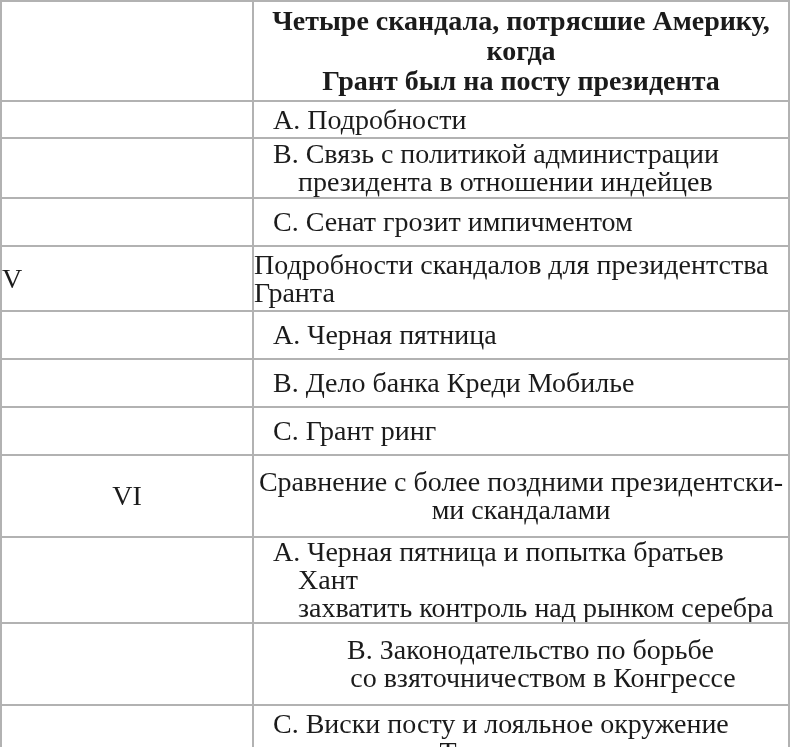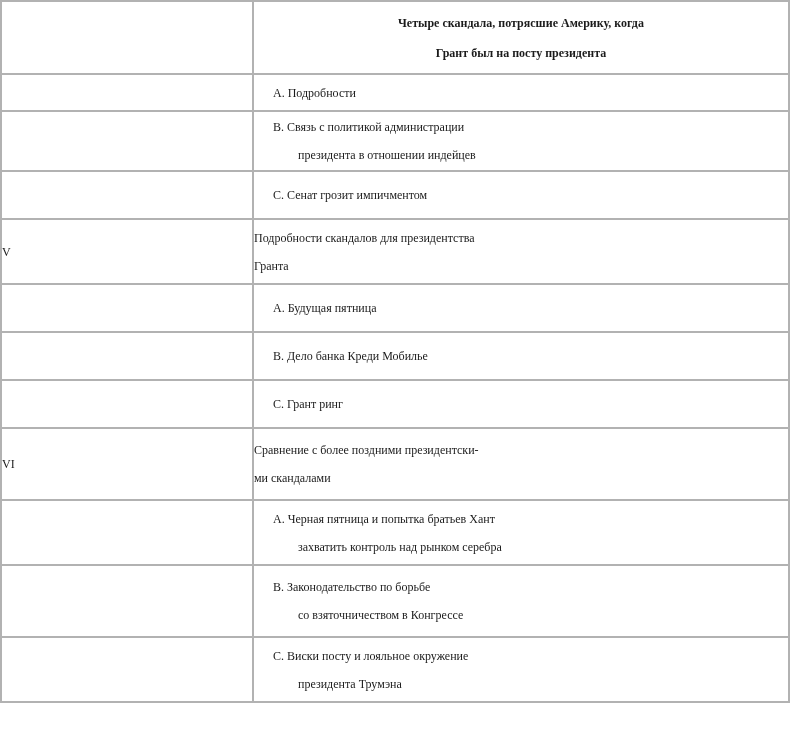--- a/index.html
+++ b/index.html
@@ -15,21 +15,21 @@
   }
   table.outline {
     width: 790px;
     border-collapse: collapse;
     table-layout: fixed;
     background: #ffffff;
   }
   table.outline td {
     border: 2px solid #b2b2b2;
     vertical-align: middle;
-    font-size: 12px;
+    font-size: 28px;
     line-height: 28px;
     padding: 0;
     overflow: hidden;
   }
   td.num-cell {
     width: 250px;
     vertical-align: top;
     padding: 8px 6px 4px 14px;
   }
   td.text-cell {
@@ -45,21 +45,21 @@
     text-align: center;
     white-space: pre-line;
     padding: 4px 8px;
     line-height: 30px;
   }
   tr.h73 { height: 73px; }
   tr.h37 { height: 37px; }
   tr.h38 { height: 38px; }
   tr.h40 { height: 48px; }
   tr.h65 { height: 65px; }
-  tr.h67 { height: 72px; }
+  tr.h67 { height: 82px; text-align: center; }
   tr.h68 { height: 60px; }
 </style>
 </head>
 <body>
 
 <table class="outline">
   <tbody>
     <tr class="h73">
       <td class="num-cell"></td>
       <td class="text-cell header-cell">Четыре скандала, потрясшие Америку, когда
@@ -78,21 +78,21 @@
       <td class="num-cell"></td>
       <td class="text-cell lettered">C. Сенат грозит импичментом</td>
     </tr>
     <tr class="h65">
       <td class="num-cell">V</td>
       <td class="text-cell">Подробности скандалов для президентства
 Гранта</td>
     </tr>
     <tr class="h40">
       <td class="num-cell"></td>
-      <td class="text-cell lettered">A. Будущая пятница</td>
+      <td class="text-cell lettered">A. Черная пятница</td>
     </tr>
     <tr class="h40">
       <td class="num-cell"></td>
       <td class="text-cell lettered">B. Дело банка Креди Мобилье</td>
     </tr>
     <tr class="h40">
       <td class="num-cell"></td>
       <td class="text-cell lettered">C. Грант ринг</td>
     </tr>
     <tr class="h67">

